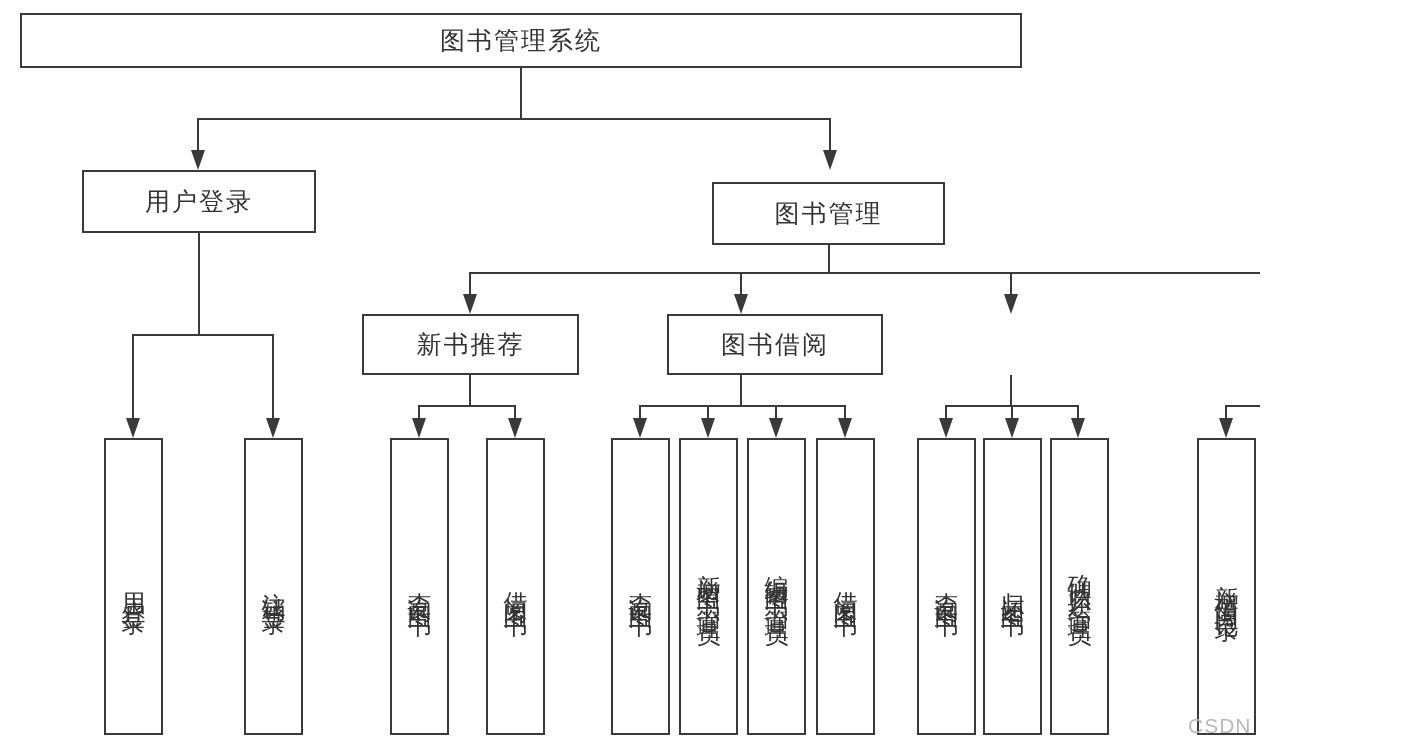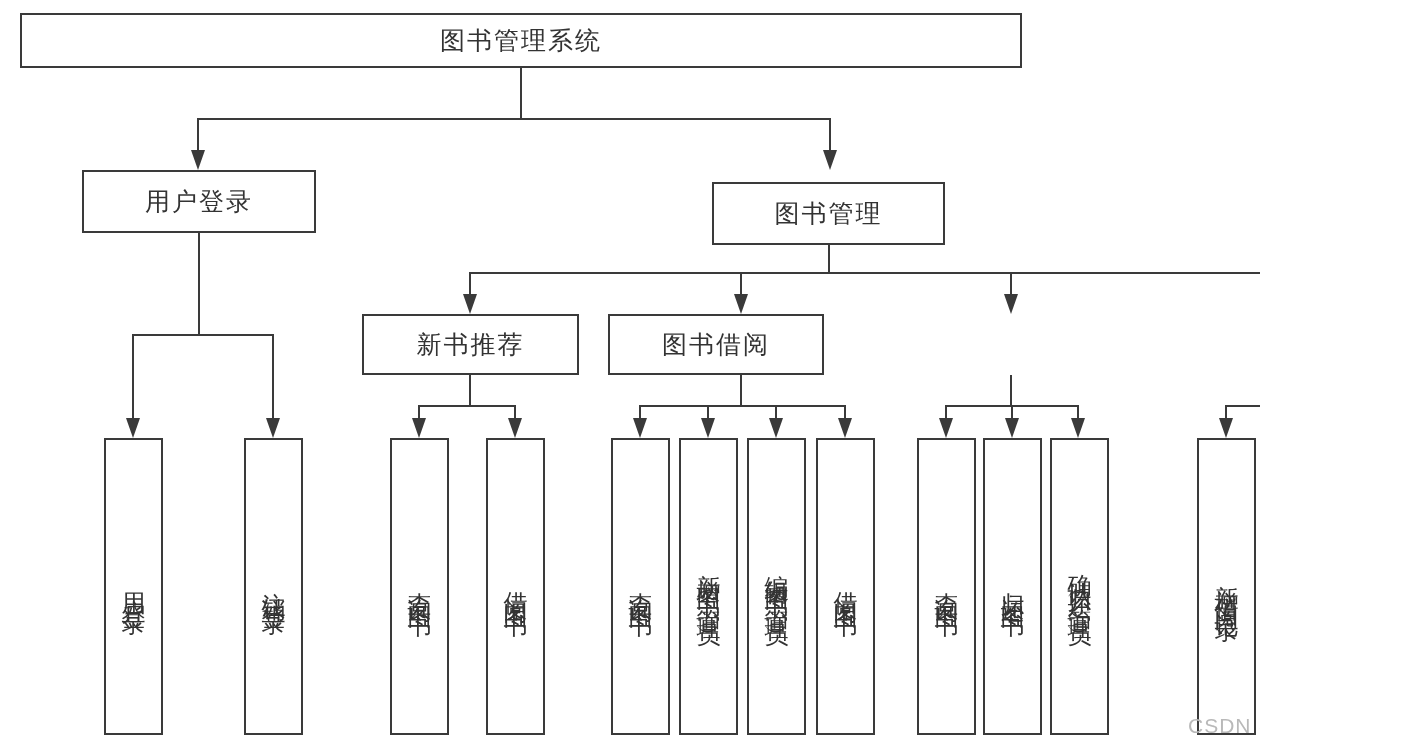--- a/index.html
+++ b/index.html
@@ -141,21 +141,21 @@
   <div class="hbox" style="left:82px; top:170px; width:234px; height:63px;">
     <span>用户登录</span>
   </div>
   <div class="hbox" style="left:712px; top:182px; width:233px; height:63px;">
     <span>图书管理</span>
   </div>
 
   <div class="hbox" style="left:362px; top:314px; width:217px; height:61px;">
     <span>新书推荐</span>
   </div>
-  <div class="hbox" style="left:608px; top:314px; width:216px; height:61px;">
+  <div class="hbox" style="left:667px; top:314px; width:216px; height:61px;">
     <span>图书借阅</span>
   </div>
 
   <div class="vbox" style="left:104px;">
     <span>用户登录</span>
   </div>
   <div class="vbox" style="left:244px;">
     <span>注销登录</span>
   </div>
 

